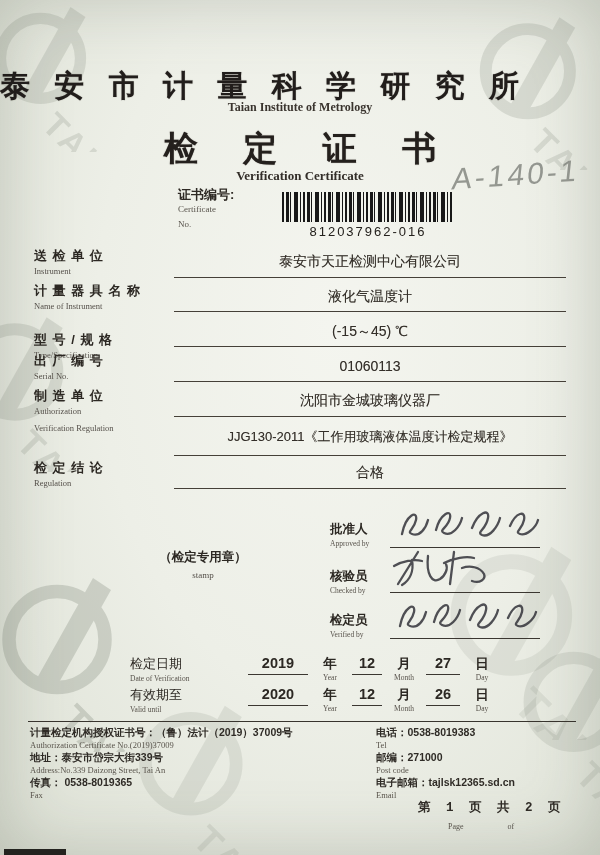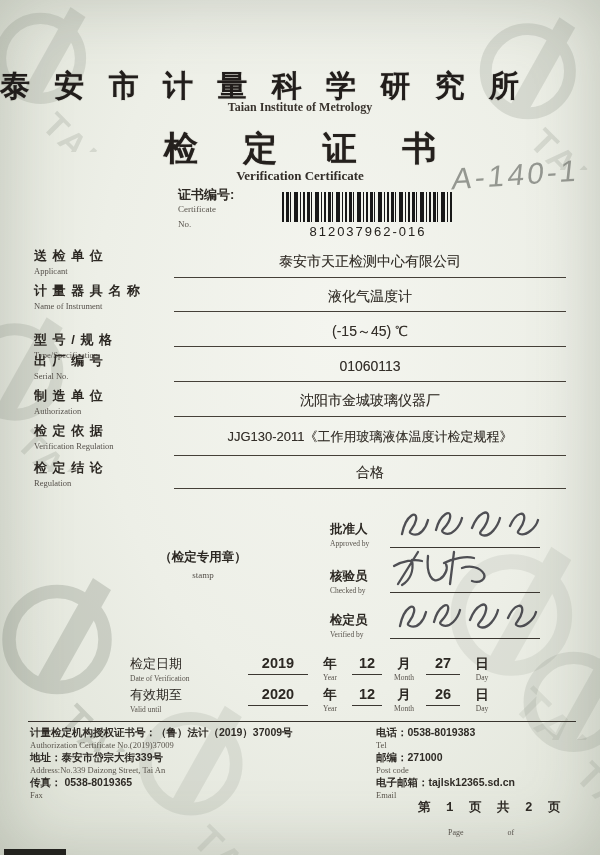--- a/index.html
+++ b/index.html
@@ -62,21 +62,21 @@
   .du-en{font-size:7.5px;font-family:"Liberation Serif",serif;color:#57524b;}
   
   .divider{position:absolute;left:28px;top:721px;width:548px;border-bottom:1.6px solid #38342e;height:0;}
   .foot-col{position:absolute;top:726px;}
   .foot-left{left:30px;width:340px;}
   .foot-right{left:376px;width:200px;}
   .ft-zh{font-size:10.5px;font-weight:600;color:#2f2b26;white-space:nowrap;}
   .ft-en{font-size:8.5px;font-family:"Liberation Serif",serif;color:#5a554d;margin-bottom:1px;white-space:nowrap;}
   .page-num{position:absolute;left:418px;top:799px;width:160px;}
   .pn-zh{font-size:12.5px;font-weight:bold;letter-spacing:4px;color:#2f2b26;font-family:Liberation Mono, monospace;}
-  .pn-en{font-size:8px;font-family:"Liberation Serif",serif;color:#57524b;margin-top:12px;padding-left:30px;}
+  .pn-en{font-size:8px;font-family:"Liberation Serif",serif;color:#57524b;margin-top:6px;padding-left:30px;}
   .pn-en .of{margin-left:42px;}
   .photo-strip{position:absolute;left:4px;bottom:0;width:62px;height:6px;background:#23231f;}
 </style>
 </head>
 <body>
 
 <div class="page">
 
   <svg width="0" height="0" style="position:absolute">
     <defs>
@@ -131,21 +131,21 @@
 
   <div class="certno-label">证书编号:</div>
   <div class="certno-en1">Certificate</div>
   <div class="certno-en2">No.</div>
   <div class="barcode"></div>
   <div class="barcode-num">812037962-016</div>
   <div class="hand-note">A-140-1</div>
 
   <div class="f-label" style="top:247px">
     <div class="f-zh">送 检 单 位</div>
-    <div class="f-en">Applicant</div>
+    <div class="f-en">Instrument</div>
   </div>
   <div class="f-value" style="top:253px">泰安市天正检测中心有限公司</div>
   <div class="f-line" style="top:277px"></div>
 
   <div class="f-label" style="top:282px">
     <div class="f-zh">计 量 器 具 名 称</div>
     <div class="f-en">Name of Instrument</div>
   </div>
   <div class="f-value" style="top:288px">液化气温度计</div>
   <div class="f-line" style="top:311px"></div>
@@ -165,21 +165,20 @@
   <div class="f-line" style="top:381px"></div>
 
   <div class="f-label" style="top:387px">
     <div class="f-zh">制 造 单 位</div>
     <div class="f-en">Authorization</div>
   </div>
   <div class="f-value" style="top:392px">沈阳市金城玻璃仪器厂</div>
   <div class="f-line" style="top:416px"></div>
 
   <div class="f-label" style="top:422px">
-    <div class="f-zh">检 定 依 据</div>
     <div class="f-en">Verification Regulation</div>
   </div>
   <div class="f-value" style="top:428px;font-size:13px">JJG130-2011《工作用玻璃液体温度计检定规程》</div>
   <div class="f-line" style="top:455px"></div>
 
   <div class="f-label" style="top:459px">
     <div class="f-zh">检 定 结 论</div>
     <div class="f-en">Regulation</div>
   </div>
   <div class="f-value" style="top:464px">合格</div>

